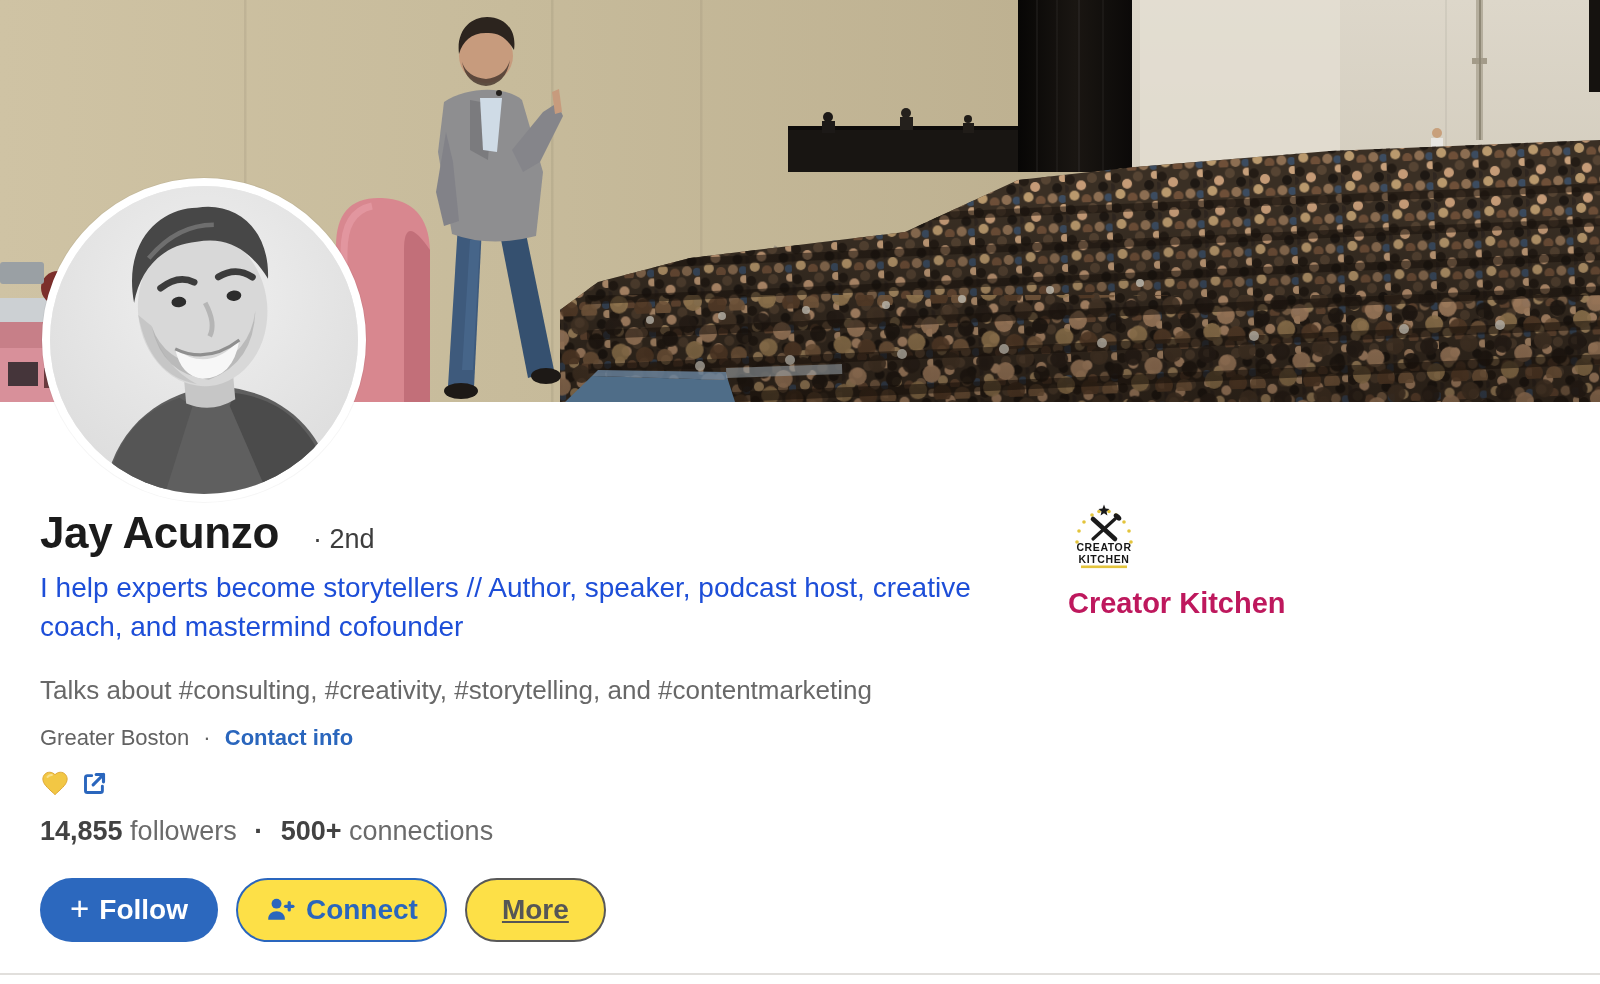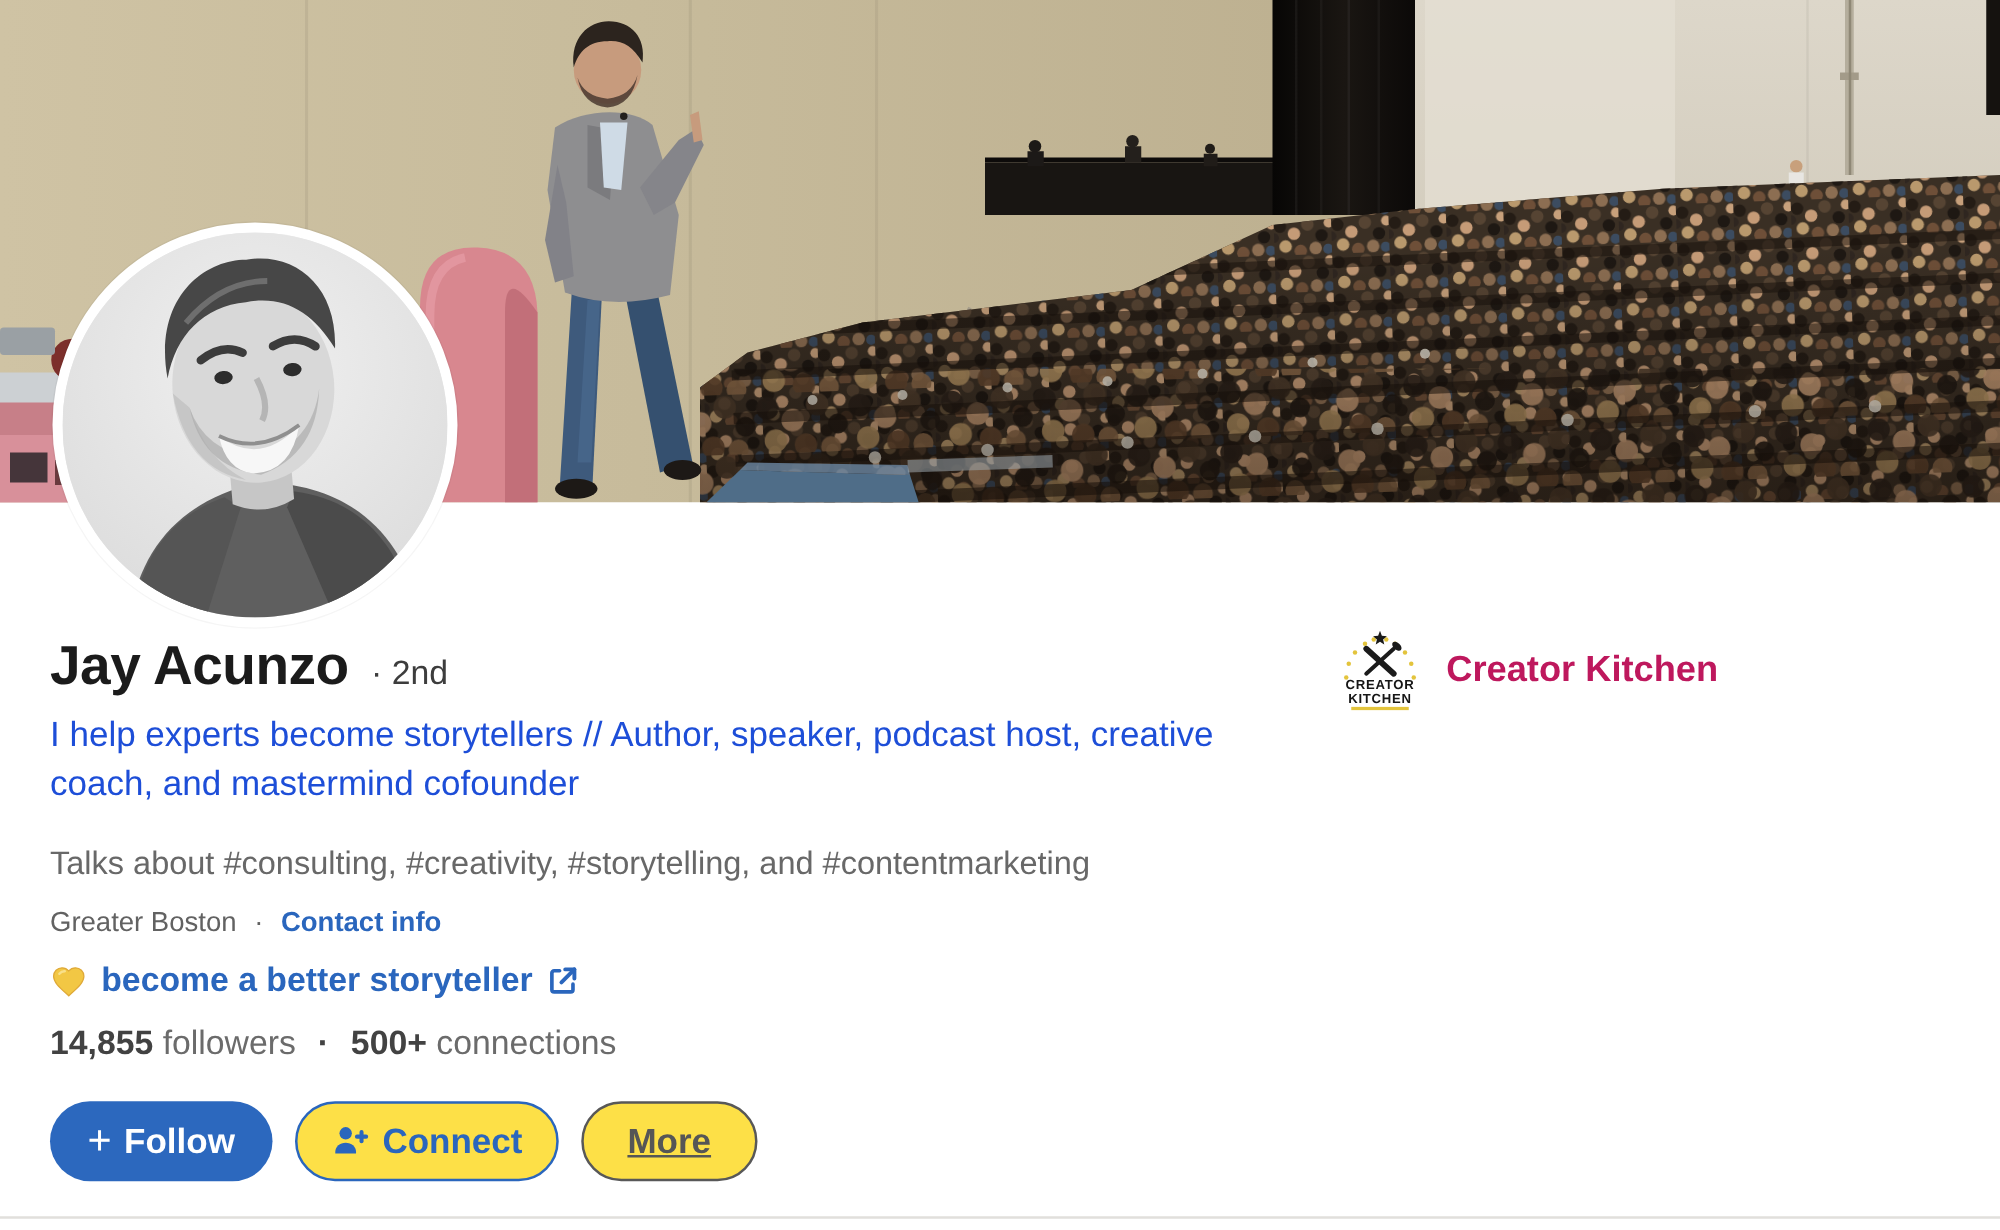--- a/index.html
+++ b/index.html
@@ -8,21 +8,21 @@
 
   .cover { position:absolute; left:0; top:0; width:1600px; height:402px; overflow:hidden; cursor:pointer; }
   .cover svg { display:block; }
 
   .avatar { position:absolute; left:42px; top:178px; width:324px; height:324px;
     border-radius:50%; border:8px solid #fff; overflow:hidden; background:#e9e9e9;
     box-shadow:0 0 0 1px rgba(0,0,0,0.04); cursor:pointer; }
   .avatar svg { display:block; width:100%; height:100%; }
 
   .left-col { position:absolute; left:40px; top:508px; width:1010px; }
-  .name-row { display:flex; align-items:baseline; gap:2px; }
+  .name-row { display:flex; align-items:baseline; gap:18px; }
   .name-row h1 { font-size:44px; font-weight:700; color:#1b1b1b; letter-spacing:-0.4px; }
   .degree { font-size:27px; color:#3d3d3d;margin-left:16px; }
   .headline { margin-top:10px; font-size:28px; line-height:39px; color:#1d4ed8; max-width:962px; }
   .talks { margin-top:29px; font-size:26px; color:#686868; }
   .loc-row { margin-top:19px; font-size:22px; color:#626262; }
   .loc-sep { margin:0 8px; color:#626262; }
   .contact-link { color:#2a66bd; font-weight:700; text-decoration:none; cursor:pointer; }
   .site-row { margin-top:18px; display:flex; align-items:center; gap:11px; }
   .site-link { font-size:27px; font-weight:700; color:#2a66bd; text-decoration:none; cursor:pointer; }
   .stats-row { margin-top:19px; font-size:27px; color:#6b6b6b; }
@@ -30,21 +30,21 @@
   .stat-sep { margin:0 10px; color:#424242; font-weight:700; }
   .connections { cursor:pointer; }
   .actions { margin-top:31px; display:flex; align-items:center; gap:18px; }
   .btn { height:64px; border-radius:32px; display:inline-flex; align-items:center; justify-content:center;
     font-family:inherit; font-size:28px; font-weight:700; cursor:pointer; background:#fde047; }
   .btn-follow { background:#2c68be; border:none; color:#fff; padding:0 30px; gap:10px; }
   .btn-follow .plus { font-size:33px; font-weight:500; margin-top:-3px; }
   .btn-connect { border:2px solid #2a66bd; color:#2a66bd; padding:0 27px; gap:11px; }
   .btn-more { border:2px solid #585858; color:#565656; padding:0 35px;text-decoration:underline; }
 
-  .right-col { position:absolute; left:1068px; top:502px; display:flex; align-items:center; gap:17px; cursor:pointer; }
+  .right-col { position:absolute; left:1068px; top:502px; display:flex; align-items:flex-start; gap:17px; cursor:pointer;flex-direction:column; }
   .company-logo { width:72px; height:68px; flex:0 0 auto; }
   .company-name { font-size:29px; font-weight:700; color:#be185d; }
 
   .card-divider { position:absolute; left:0; top:973px; width:1600px; height:2px; background:#e1dfdc; }
 </style>
 </head>
 <body>
 
 <div class="page">
 
@@ -242,21 +242,20 @@
       <span>Greater Boston</span>
       <span class="loc-sep">·</span>
       <a class="contact-link">Contact info</a>
     </div>
 
     <div class="site-row">
       <svg width="30" height="28" viewBox="0 0 24 22">
         <path d="M12 20.3l-1.4-1.3C5.6 14.5 2.3 11.5 2.3 7.8 2.3 4.8 4.7 2.4 7.7 2.4c1.7 0 3.3.8 4.3 2 1-1.2 2.6-2 4.3-2 3 0 5.4 2.4 5.4 5.4 0 3.7-3.3 6.7-8.3 11.2L12 20.3z" fill="#f2c744" stroke="#dfa938" stroke-width="0.8"></path>
         <path d="M6 6.2 Q7.5 4.4 9.5 4.6" stroke="#f9e08a" stroke-width="1.6" fill="none" stroke-linecap="round"></path>
       </svg>
-      <a class="site-link">become a better storyteller</a>
       <svg width="27" height="27" viewBox="0 0 24 24">
         <path d="M9.5 5H5.6A1.6 1.6 0 0 0 4 6.6v11.8A1.6 1.6 0 0 0 5.6 20h11.8a1.6 1.6 0 0 0 1.6-1.6V14.5" fill="none" stroke="#2a66bd" stroke-width="2.6" stroke-linecap="round"></path>
         <path d="M13.5 4H20v6.5" fill="none" stroke="#2a66bd" stroke-width="2.8" stroke-linecap="round" stroke-linejoin="round"></path>
         <path d="M20 4l-9.2 9.2" fill="none" stroke="#2a66bd" stroke-width="2.8" stroke-linecap="round"></path>
       </svg>
     </div>
 
     <div class="stats-row">
       <span class="stat-num">14,855</span>
       <span>followers</span>

